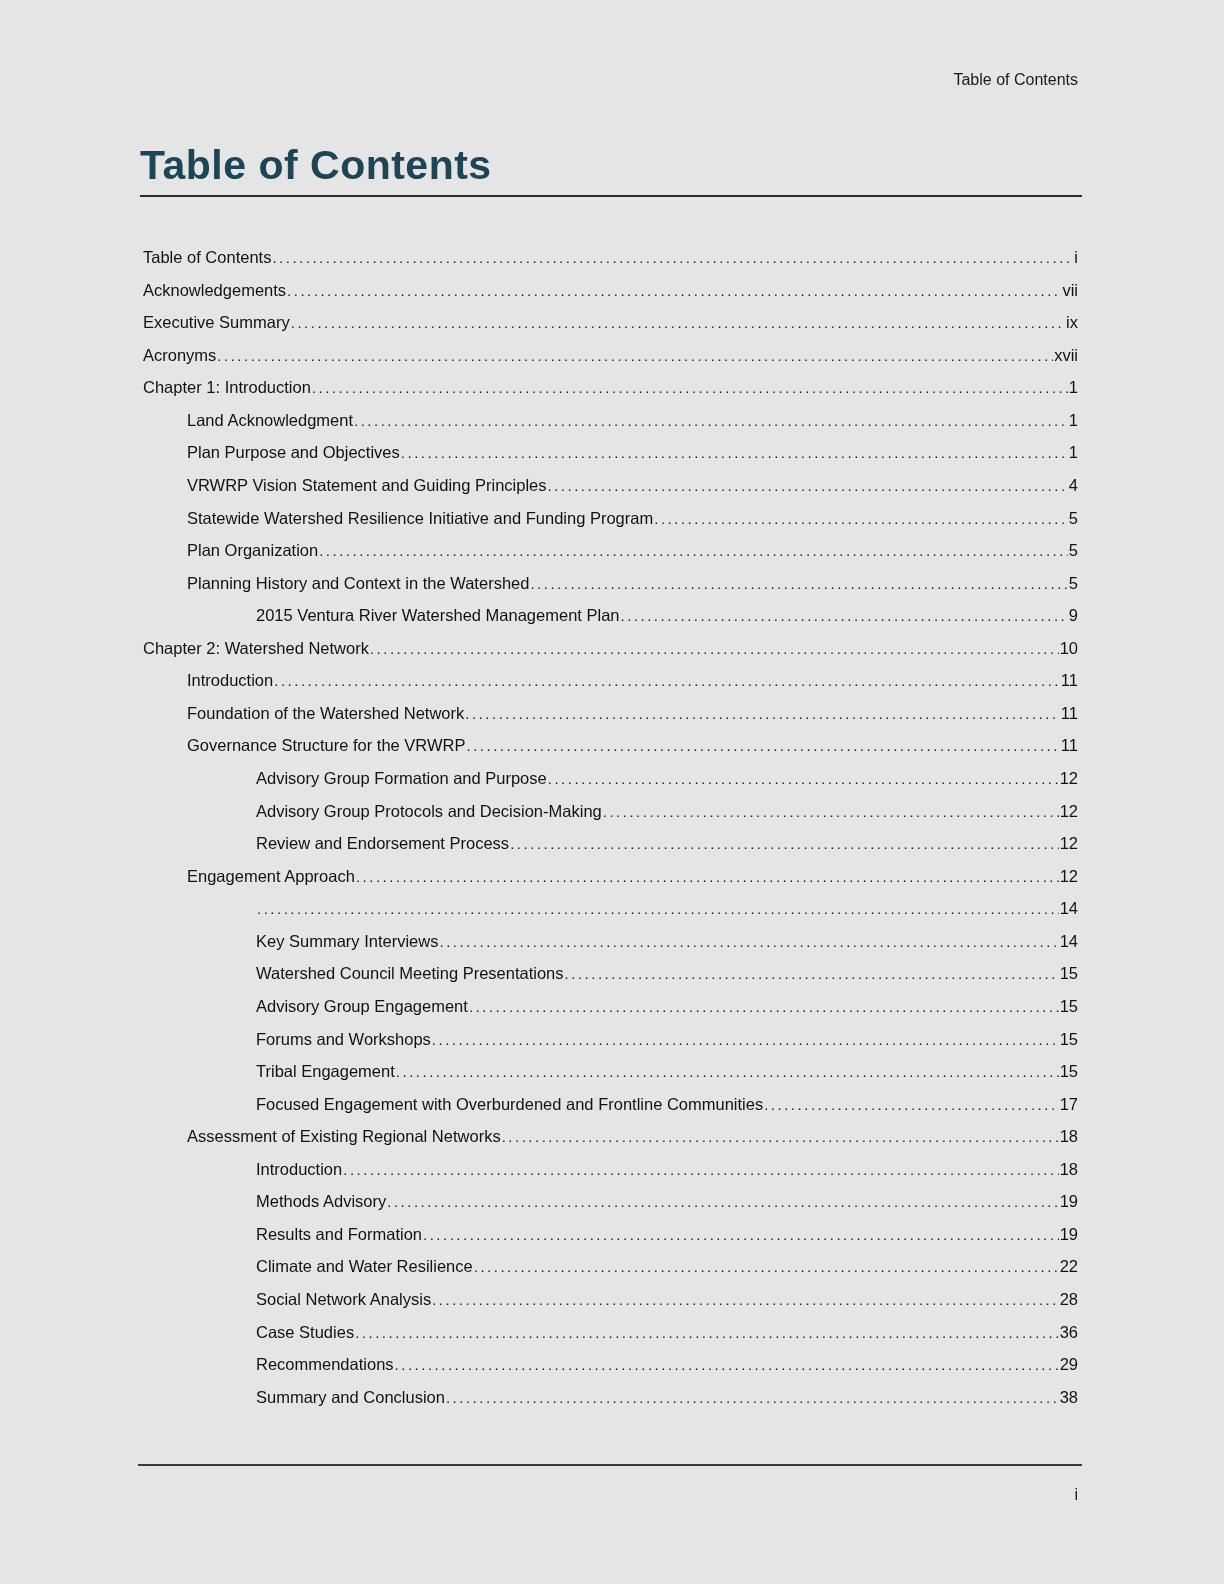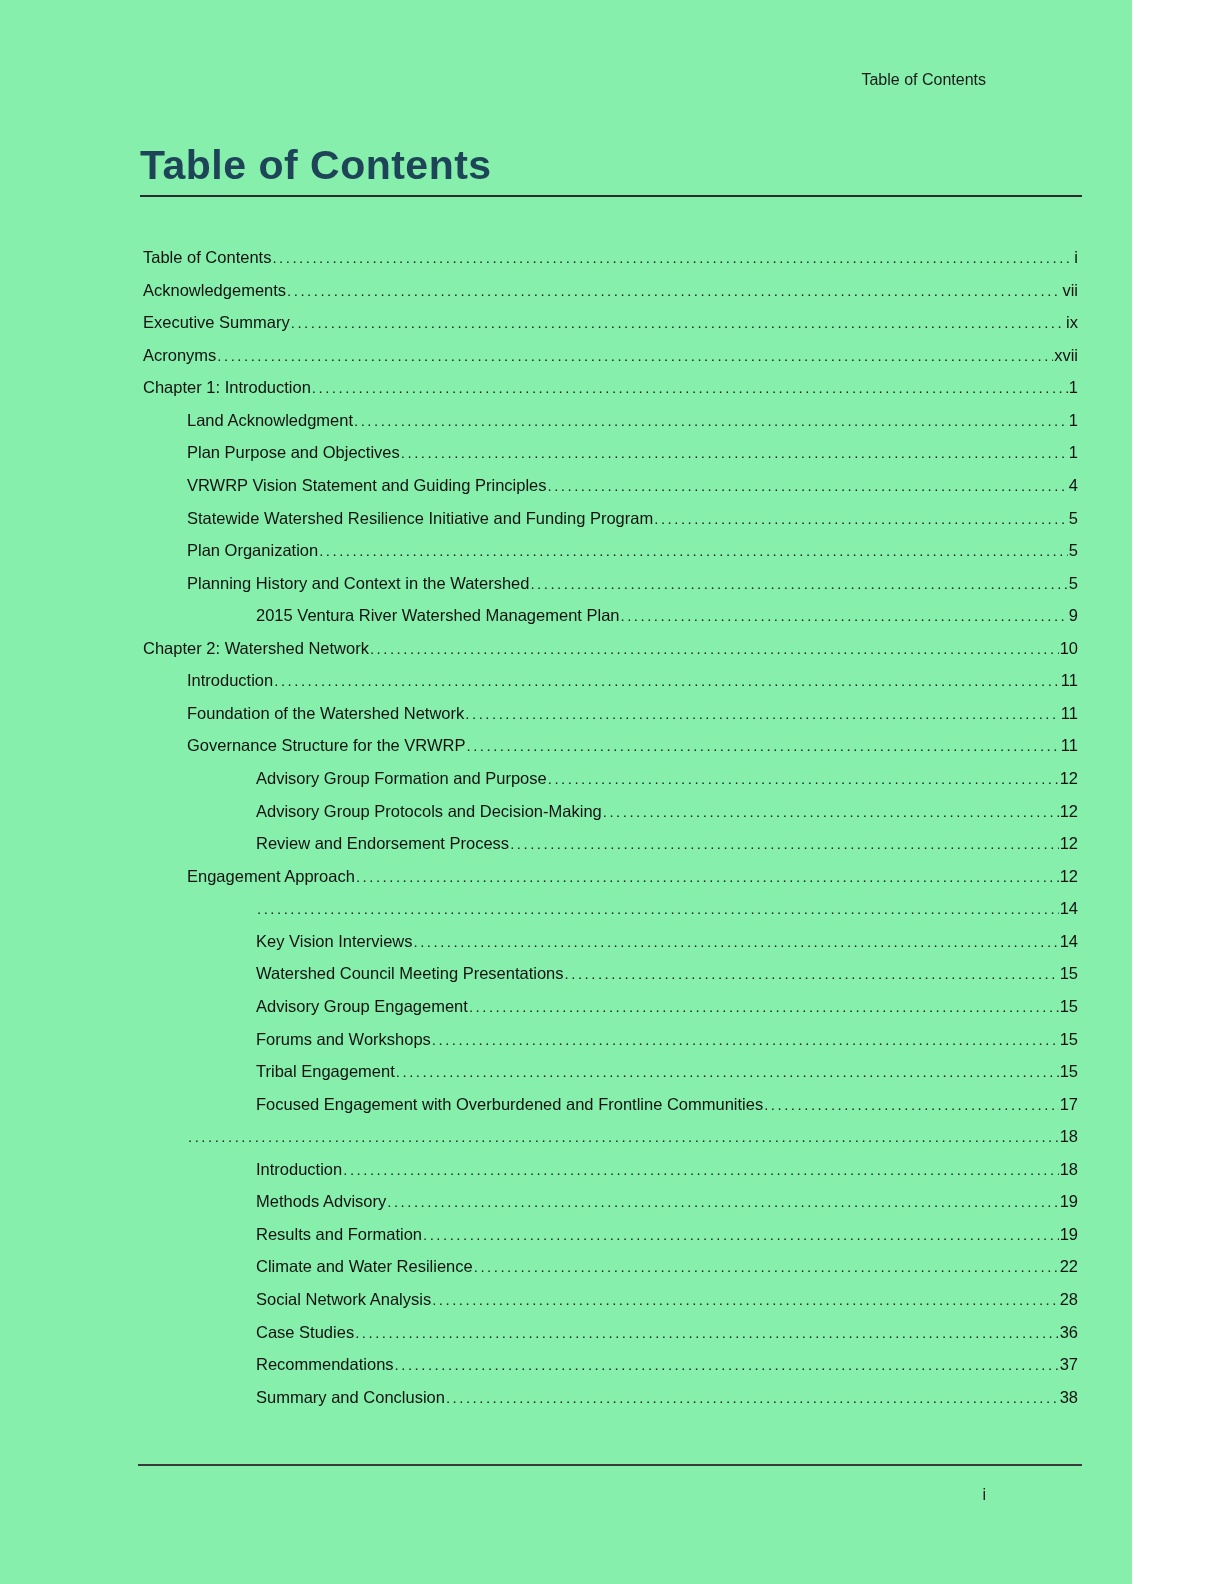--- a/index.html
+++ b/index.html
@@ -1,20 +1,20 @@
 <!DOCTYPE html>
 <html><head>
 <meta charset="utf-8">
 <style>
   html, body { margin: 0; padding: 0; background: #ffffff; }
   .page {
     position: relative;
-    width: 1132px;
+    width: 1224px;
     height: 1584px;
-    background: #86efac;
+    background: #e5e5e5;
     font-family: "Liberation Sans", sans-serif;
     color: #121212;
     overflow: hidden;
   }
   .running-header {
     position: absolute;
     top: 71px;
     right: 146px;
     font-size: 16px;
     color: #1a1a1a;
@@ -189,21 +189,21 @@
       <div class="toc-row lvl-1">
       <span class="toc-label">Engagement Approach</span>
       <span class="toc-dots"></span>
       <span class="toc-page">12</span>
     </div>
       <div class="toc-row lvl-2">
       <span class="toc-dots"></span>
       <span class="toc-page">14</span>
     </div>
       <div class="toc-row lvl-2">
-      <span class="toc-label">Key Vision Interviews</span>
+      <span class="toc-label">Key Summary Interviews</span>
       <span class="toc-dots"></span>
       <span class="toc-page">14</span>
     </div>
       <div class="toc-row lvl-2">
       <span class="toc-label">Watershed Council Meeting Presentations</span>
       <span class="toc-dots"></span>
       <span class="toc-page">15</span>
     </div>
       <div class="toc-row lvl-2">
       <span class="toc-label">Advisory Group Engagement</span>
@@ -219,20 +219,21 @@
       <span class="toc-label">Tribal Engagement</span>
       <span class="toc-dots"></span>
       <span class="toc-page">15</span>
     </div>
       <div class="toc-row lvl-2">
       <span class="toc-label">Focused Engagement with Overburdened and Frontline Communities</span>
       <span class="toc-dots"></span>
       <span class="toc-page">17</span>
     </div>
       <div class="toc-row lvl-1">
+      <span class="toc-label">Assessment of Existing Regional Networks</span>
       <span class="toc-dots"></span>
       <span class="toc-page">18</span>
     </div>
       <div class="toc-row lvl-2">
       <span class="toc-label">Introduction</span>
       <span class="toc-dots"></span>
       <span class="toc-page">18</span>
     </div>
       <div class="toc-row lvl-2">
       <span class="toc-label">Methods Advisory</span>
@@ -255,21 +256,21 @@
       <span class="toc-page">28</span>
     </div>
       <div class="toc-row lvl-2">
       <span class="toc-label">Case Studies</span>
       <span class="toc-dots"></span>
       <span class="toc-page">36</span>
     </div>
       <div class="toc-row lvl-2">
       <span class="toc-label">Recommendations</span>
       <span class="toc-dots"></span>
-      <span class="toc-page">37</span>
+      <span class="toc-page">29</span>
     </div>
       <div class="toc-row lvl-2">
       <span class="toc-label">Summary and Conclusion</span>
       <span class="toc-dots"></span>
       <span class="toc-page">38</span>
     </div>
     </div>
 
   <div class="footer-rule"></div>
 

